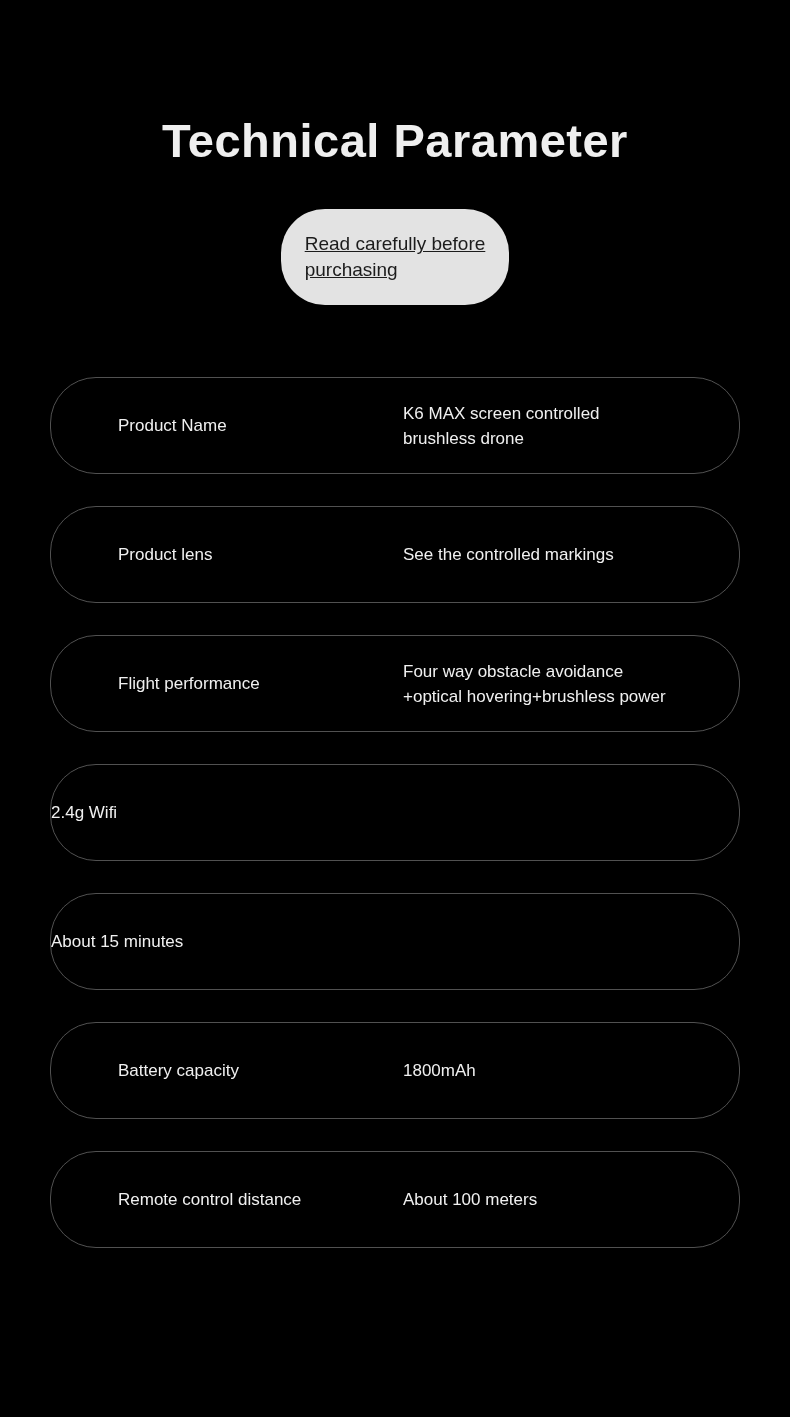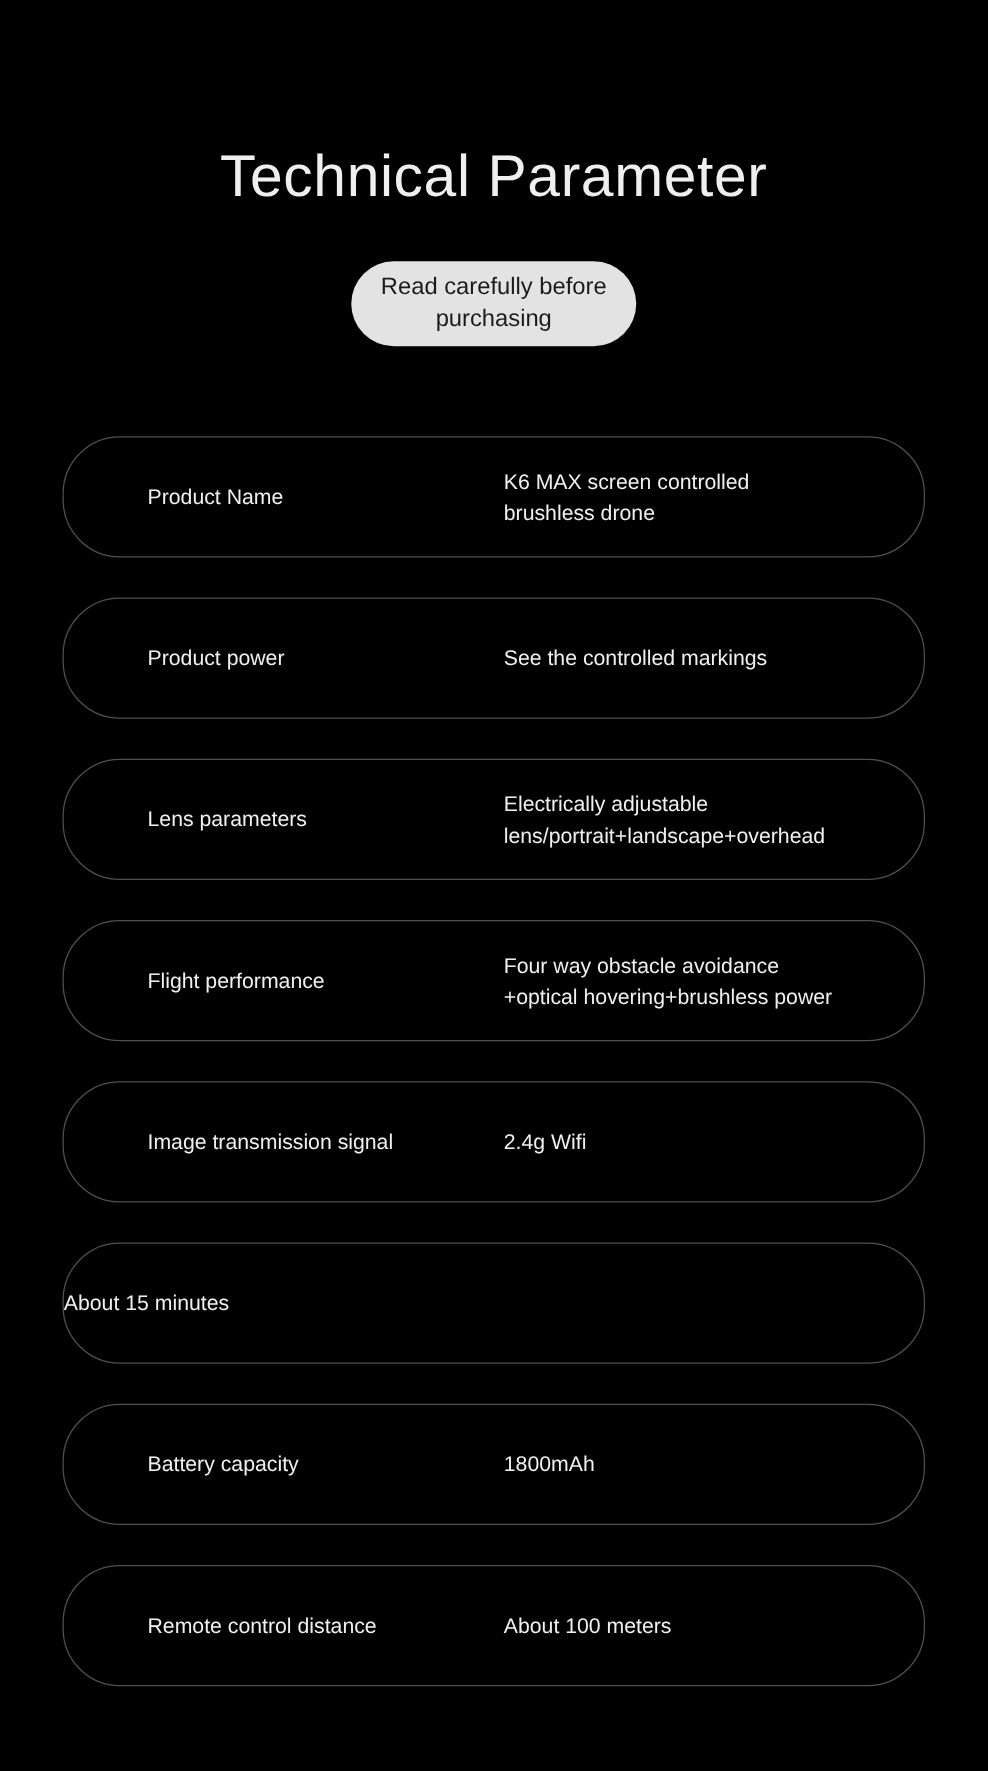--- a/index.html
+++ b/index.html
@@ -19,37 +19,37 @@
   .page{
     width:790px;height:1417px;
     background:var(--bg);
     position:relative;
   }
   .page-title{
     margin-top:113px;
     text-align:center;
     color:#efefef;
     font-size:47px;
-    font-weight:normal;
+    font-weight:bold;
     line-height:1.2;
     letter-spacing:0.5px;
   }
   .badge{
     margin:40px auto 0 auto;
     width:fit-content;
     min-width:214px;
     max-width:260px;
     background:var(--badge-bg);
     color:var(--badge-text);
     border-radius:44px;
-    padding:8px 24px;
-    text-align:center;
+    padding:22px 24px;
     font-size:19px;
     line-height:26px;
     white-space:pre-line;
+    text-decoration:underline;
   }
   .spec-table{
     margin:72px 50px 0 50px;
     display:flex;
     flex-direction:column;
     gap:32px;
   }
   .spec-row{
     height:97px;
     border:1px solid var(--row-border);
@@ -83,38 +83,32 @@
 purchasing</div>
 
   <div class="spec-table">
   <div class="spec-row">
     <div class="spec-label">Product Name</div>
     <div class="spec-value">K6 MAX screen controlled
 brushless drone</div>
   </div>
 
   <div class="spec-row">
-    <div class="spec-label">Product power</div>
+    <div class="spec-label">Product lens</div>
     <div class="spec-value">See the controlled markings</div>
   </div>
 
-  <div class="spec-row">
-    <div class="spec-label">Lens parameters</div>
-    <div class="spec-value">Electrically adjustable
-lens/portrait+landscape+overhead</div>
-  </div>
 
   <div class="spec-row">
     <div class="spec-label">Flight performance</div>
     <div class="spec-value">Four way obstacle avoidance
 +optical hovering+brushless power</div>
   </div>
 
   <div class="spec-row">
-    <div class="spec-label">Image transmission signal</div>
     <div class="spec-value">2.4g Wifi</div>
   </div>
 
   <div class="spec-row">
     <div class="spec-value">About 15 minutes</div>
   </div>
 
   <div class="spec-row">
     <div class="spec-label">Battery capacity</div>
     <div class="spec-value">1800mAh</div>

